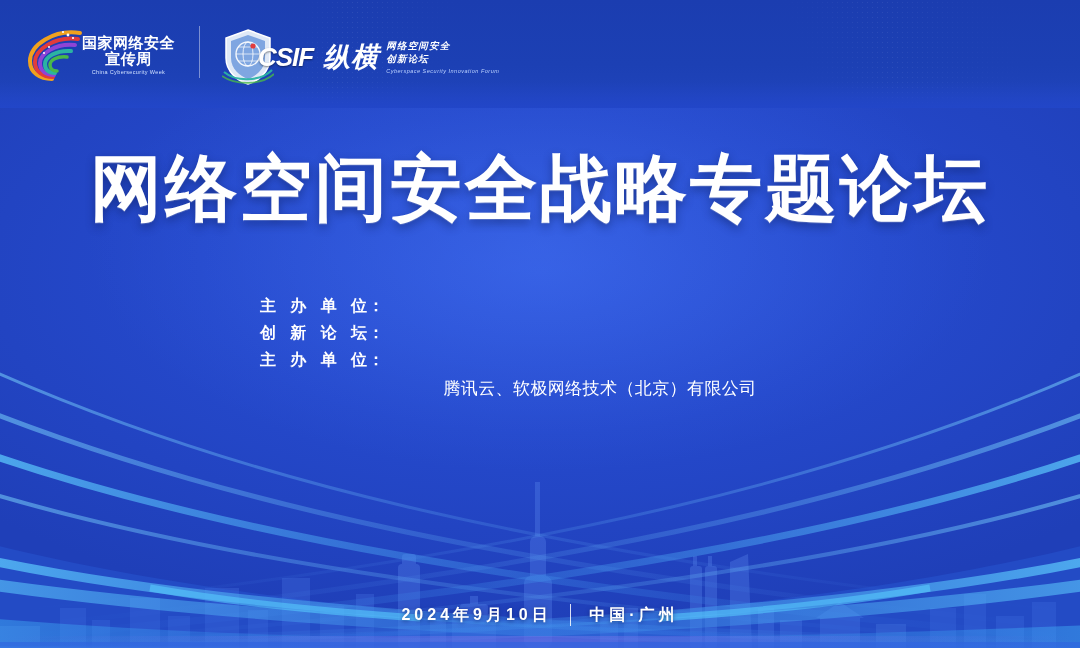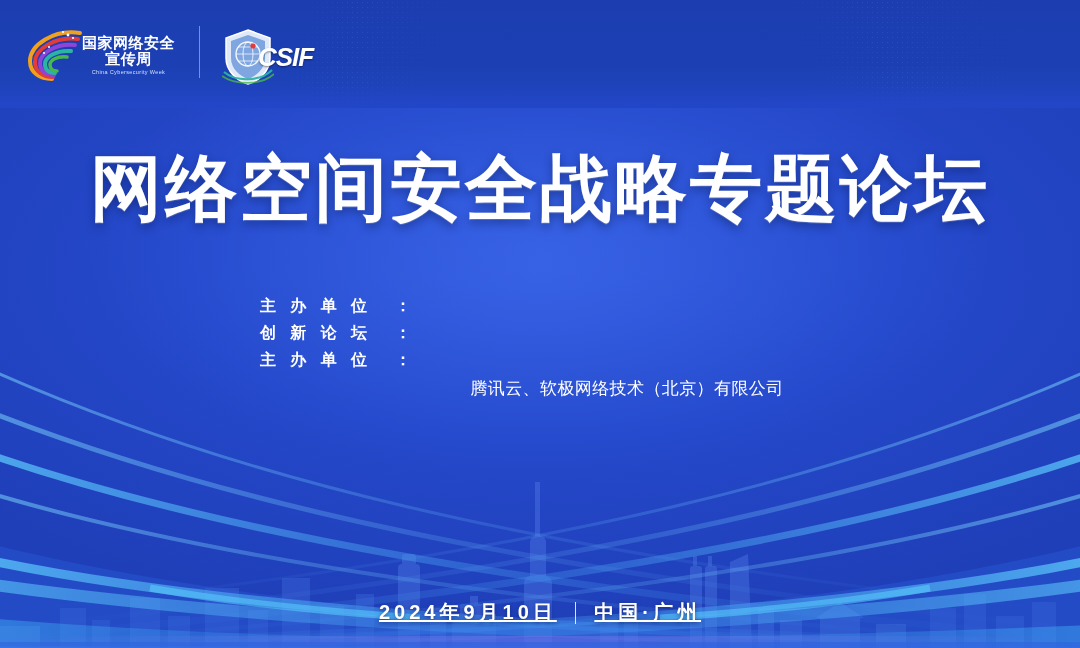--- a/index.html
+++ b/index.html
@@ -126,21 +126,20 @@
     position:absolute; left:0; right:0; top:296px;
     z-index:5;
     display:flex; flex-direction:column; align-items:center;
   }
   .info-inner { width:560px; }
   .info-row {
     display:flex; align-items:baseline;
     color:#ffffff;
     margin-bottom:6px;
     font-family:"Liberation Serif","DejaVu Serif",serif;
-    gap:27px;
   }
   .info-label {
     flex:none;
     width:108px;
     text-align:justify;
     text-align-last:justify;
     font-size:16px;
     font-weight:bold;
     letter-spacing:1px;
     font-family:"Liberation Sans","DejaVu Sans",sans-serif;
@@ -159,24 +158,23 @@
 
   
   .footer {
     position:absolute; left:0; right:0; bottom:22px;
     z-index:7;
     display:flex; justify-content:center; align-items:center;
     gap:18px;
     color:#ffffff;
   }
   .footer-date, .footer-place {
-    font-size:20px; font-weight:bold; letter-spacing:4px;
+    font-size:16px; font-weight:bold; letter-spacing:4px;
     white-space:nowrap;
     text-shadow:0 1px 4px rgba(10,30,90,.6);
-    text-decoration:underline;
   }
   .footer-sep {
     width:1.5px; height:22px; background:rgba(255,255,255,.85);
   }
 </style>
 </head>
 <body>
 
 <div class="stage">
 
@@ -335,20 +333,28 @@
         <path d="M26 2 L48 10 L48 30 C48 44, 36 53, 26 56 C16 53, 4 44, 4 30 L4 10 Z" fill="#dfe9f7" stroke="#ffffff" stroke-width="1.5"></path>
         <path d="M26 7 L43 13 L43 30 C43 41, 34 48, 26 51 C18 48, 9 41, 9 30 L9 13 Z" fill="#2f6fd0" opacity="0.55"></path>
         <circle cx="26" cy="26" r="12" fill="none" stroke="#ffffff" stroke-width="1.4" opacity="0.9"></circle>
         <ellipse cx="26" cy="26" rx="5" ry="12" fill="none" stroke="#ffffff" stroke-width="1" opacity="0.8"></ellipse>
         <path d="M14 26 H38 M16 19 H36 M16 33 H36" stroke="#ffffff" stroke-width="0.9" opacity="0.75"></path>
         <circle cx="31" cy="18" r="2.6" fill="#e23b3b"></circle>
         <path d="M2 44 C 14 54, 38 54, 50 42" fill="none" stroke="#2bb3a3" stroke-width="2.2" opacity="0.95"></path>
         <path d="M0 48 C 14 58, 40 57, 52 46" fill="none" stroke="#49b84a" stroke-width="1.8" opacity="0.8"></path>
       </svg>
       <div class="csif-word">CSIF</div>
+      <div class="csif-zh">
+        <div class="csif-brush">纵横</div>
+        <div class="csif-sub">
+          <div class="csif-sub-cn">网络空间安全</div>
+          <div class="csif-sub-cn">创新论坛</div>
+          <div class="csif-sub-en">Cyberspace Security Innovation Forum</div>
+        </div>
+      </div>
     </div>
 
   </div>
 
   <div class="title">网络空间安全战略专题论坛</div>
 
   <div class="info">
     <div class="info-inner">
 
       <div class="info-row">

